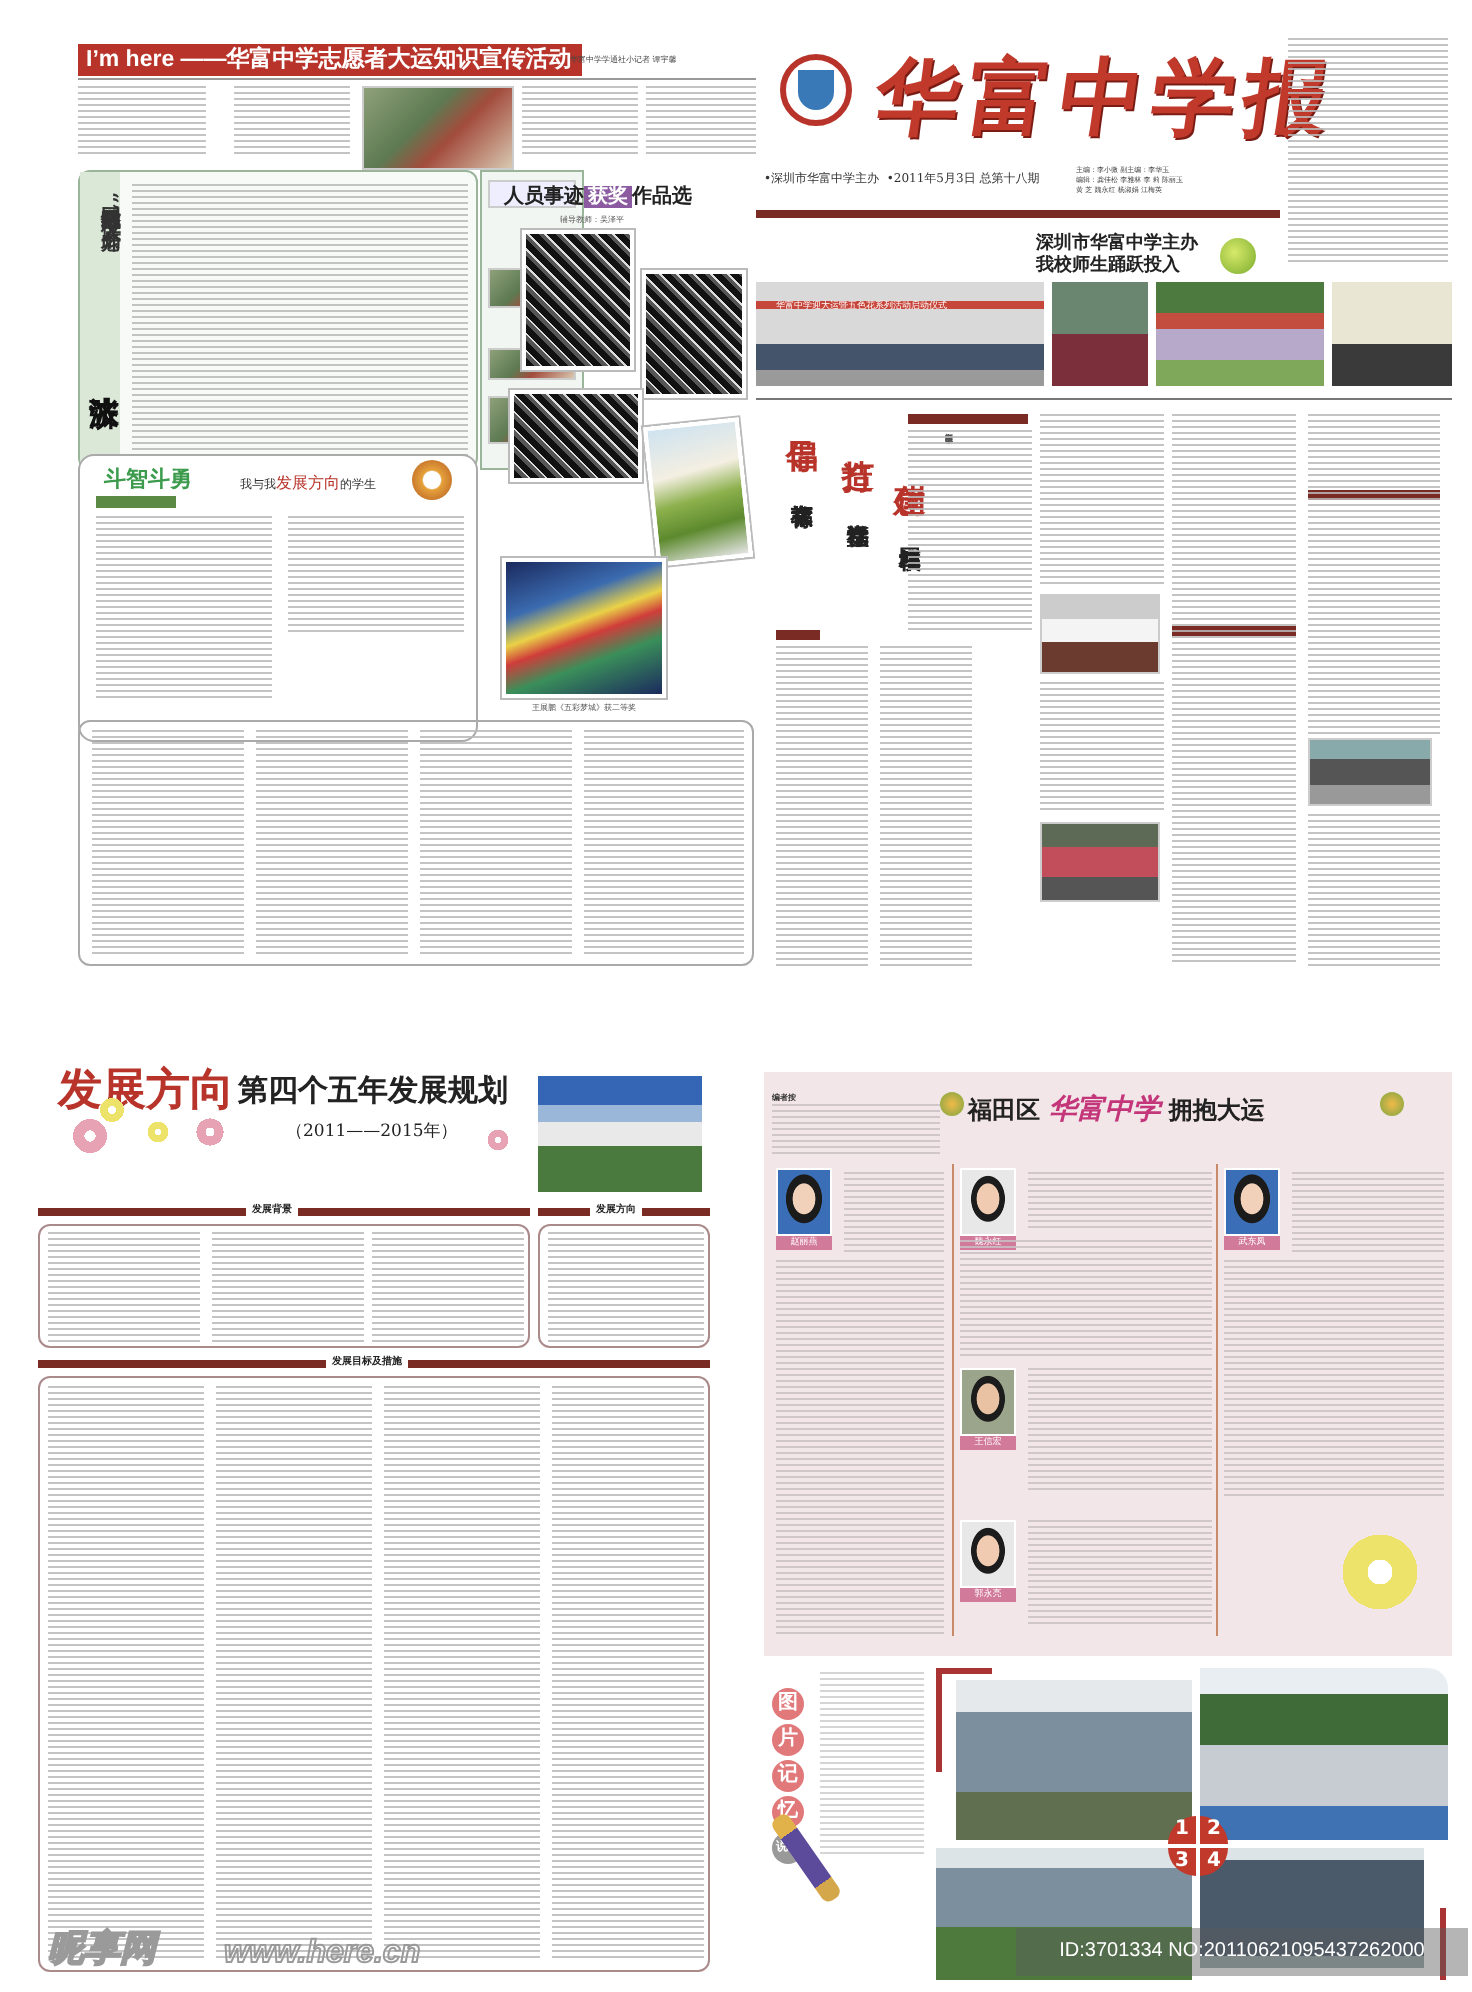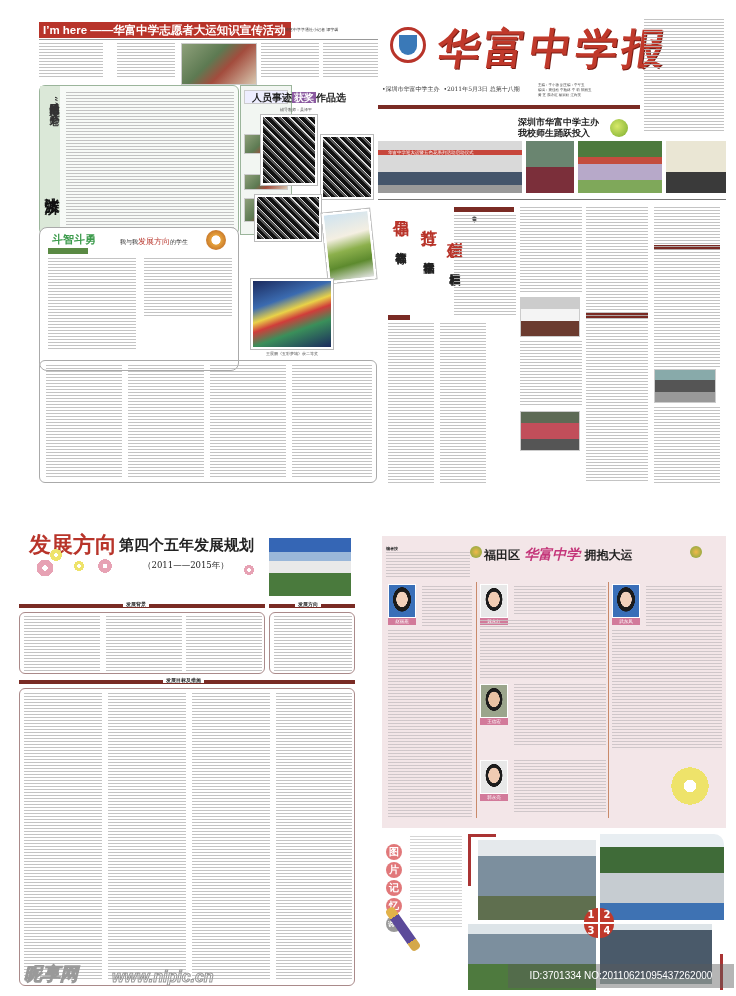--- a/index.html
+++ b/index.html
@@ -307,14 +307,14 @@
   <div class="abs bld3" style="left:90px;top:400px;width:128px;height:66px"></div>
   <div class="abs bld4" style="left:222px;top:400px;width:112px;height:60px"></div>
   <div class="abs num-badge" style="left:206px;top:384px;border-radius:14px 0 0 0">1</div>
   <div class="abs num-badge" style="left:222px;top:384px;border-radius:0 14px 0 0">2</div>
   <div class="abs num-badge" style="left:206px;top:400px;border-radius:0 0 0 14px">3</div>
   <div class="abs num-badge" style="left:222px;top:400px;border-radius:0 0 14px 0">4</div>
   <div class="abs" style="left:342px;top:430px;width:3px;height:36px;background:#a33"></div>
 </div>
 
 <div class="abs watermark-logo">昵享网</div>
-<div class="abs watermark-url">www.nipic.cn</div>
+<div class="abs watermark-url">www.here.cn</div>
 <div class="abs watermark-id">ID:3701334 NO:20110621095437262000</div>
 
 </body></html>

